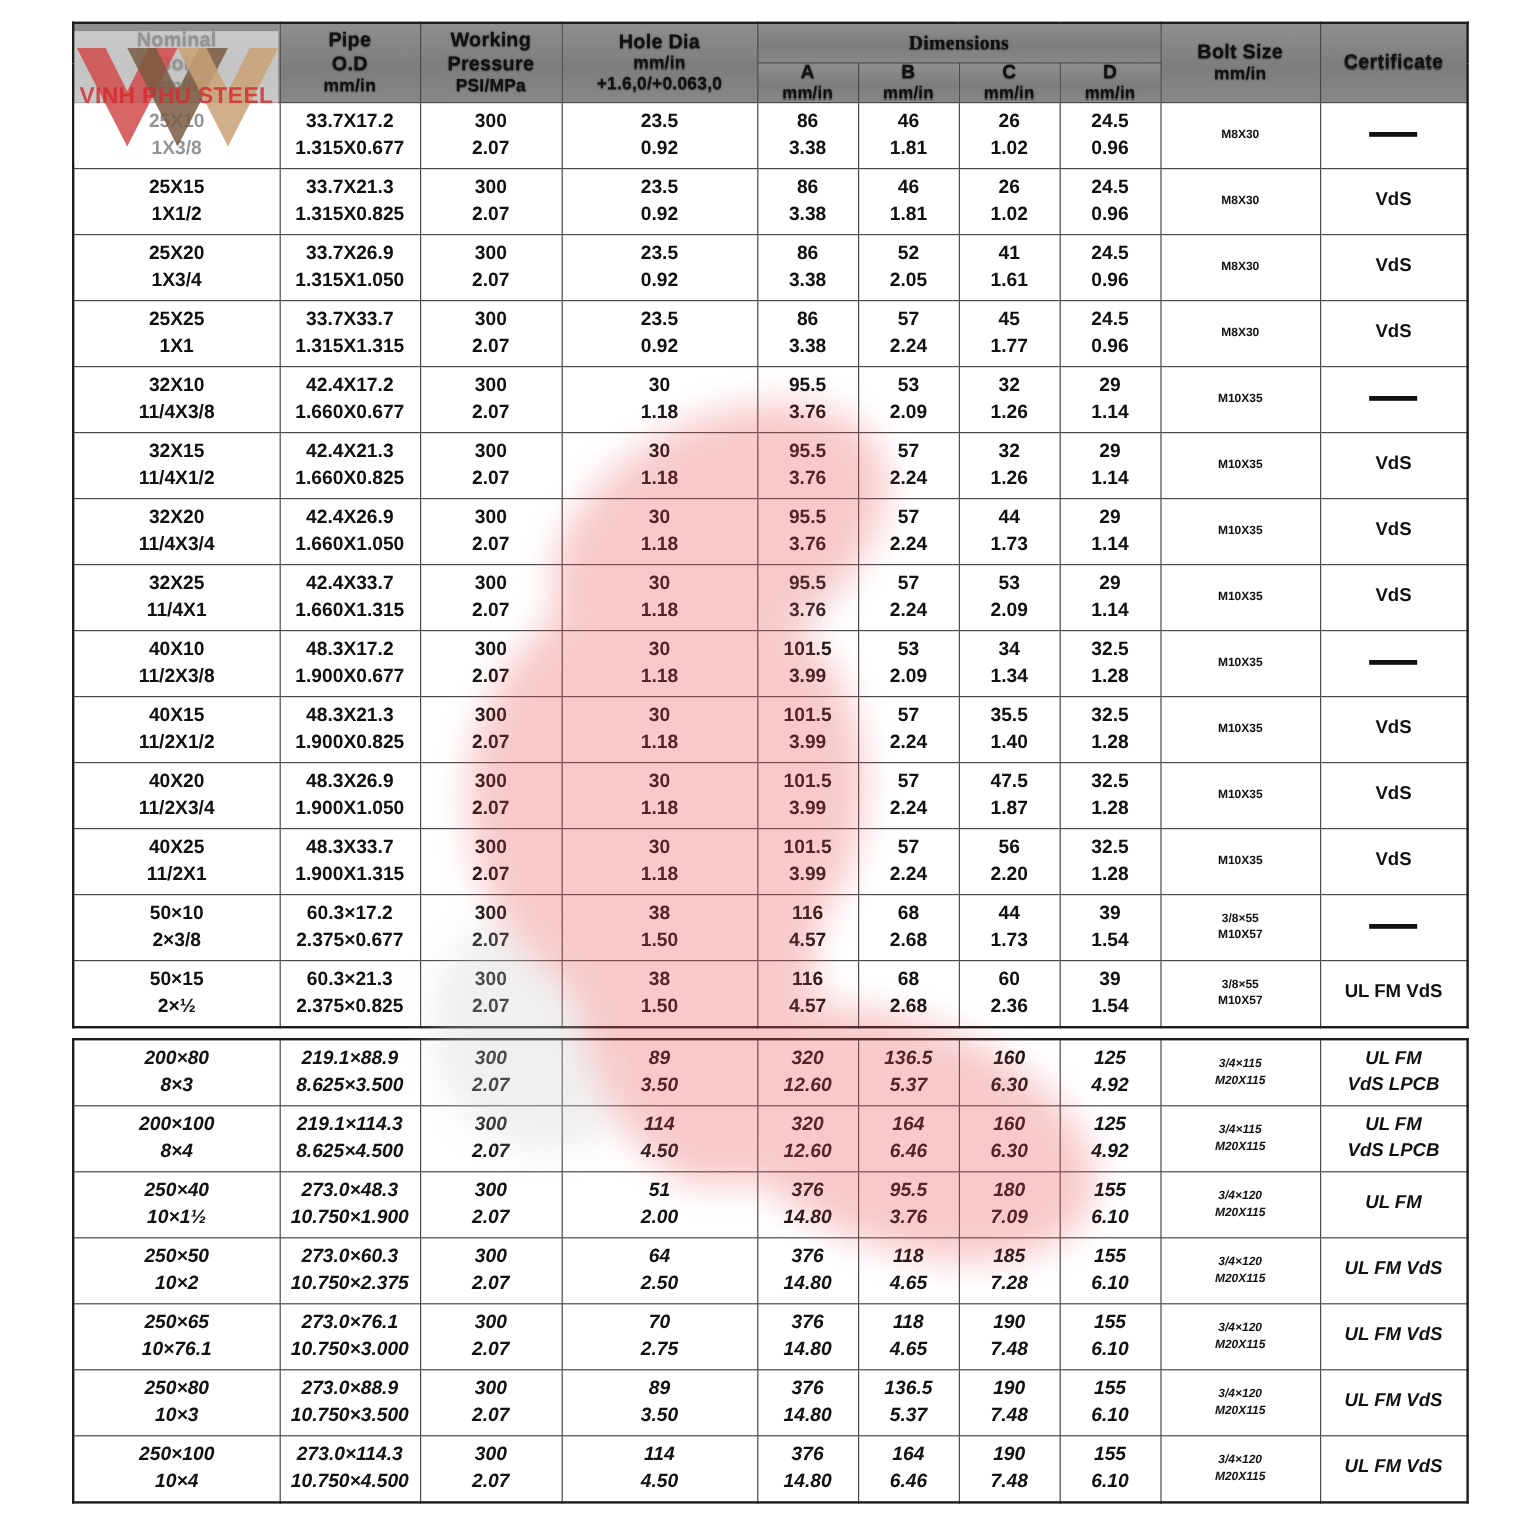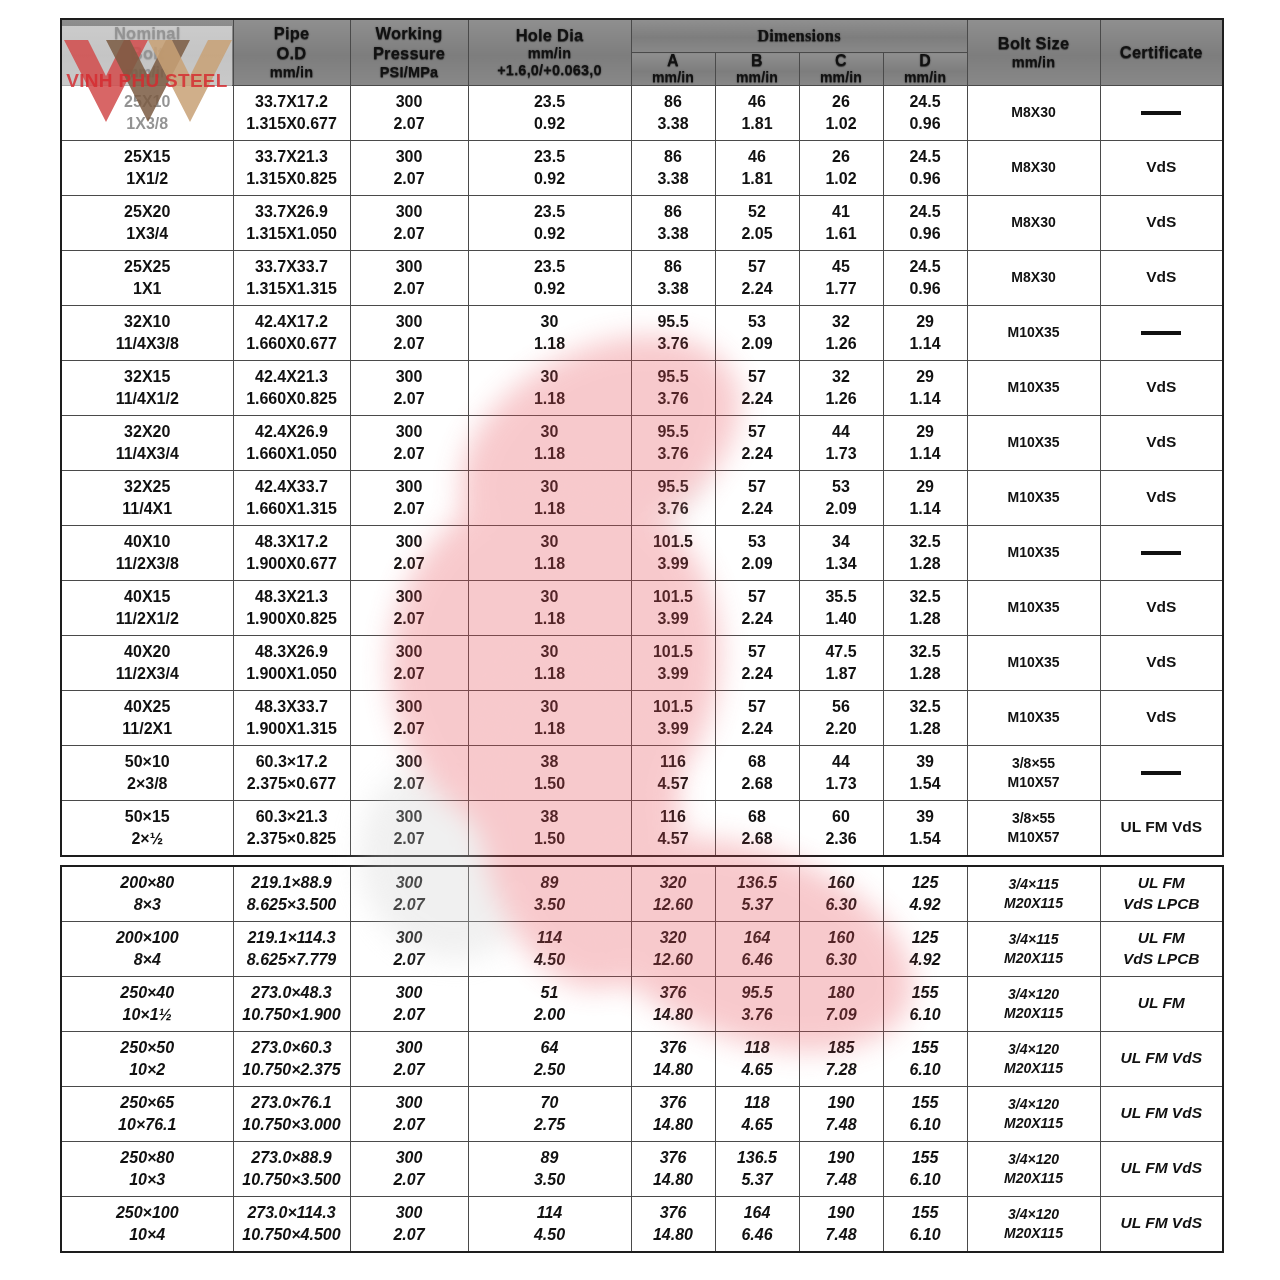--- a/index.html
+++ b/index.html
@@ -74,21 +74,21 @@
   tbody td .l1, tbody td .l2 { display: block; white-space: nowrap; }
   tbody td.two-line { line-height: 1.34; }
   tbody td.dash .bar {
     display: inline-block;
     width: 40px;
     height: 4px;
     background: #111111;
     vertical-align: middle;
   }
   tbody td.cert { font-size: 15.5px; text-align: center; }
-  tbody td.bolt { font-size: 14px; }
+  tbody td.bolt { font-size: 10px; }
 
   
   col.c-nominal  { width: 172px; }
   col.c-od       { width: 117px; }
   col.c-press    { width: 118px; }
   col.c-hole     { width: 163px; }
   col.c-a        { width: 84px; }
   col.c-b        { width: 84px; }
   col.c-c        { width: 84px; }
   col.c-d        { width: 84px; }
@@ -827,21 +827,21 @@
             <span class="l2">VdS LPCB</span>
           </td>
         </tr>
         <tr>
           <td class="two-line ">
             <span class="l1">200×100</span>
             <span class="l2">8×4</span>
           </td>
           <td class="two-line ">
             <span class="l1">219.1×114.3</span>
-            <span class="l2">8.625×7.779</span>
+            <span class="l2">8.625×4.500</span>
           </td>
           <td class="two-line ">
             <span class="l1">300</span>
             <span class="l2">2.07</span>
           </td>
           <td class="two-line ">
             <span class="l1">114</span>
             <span class="l2">4.50</span>
           </td>
           <td class="two-line ">

